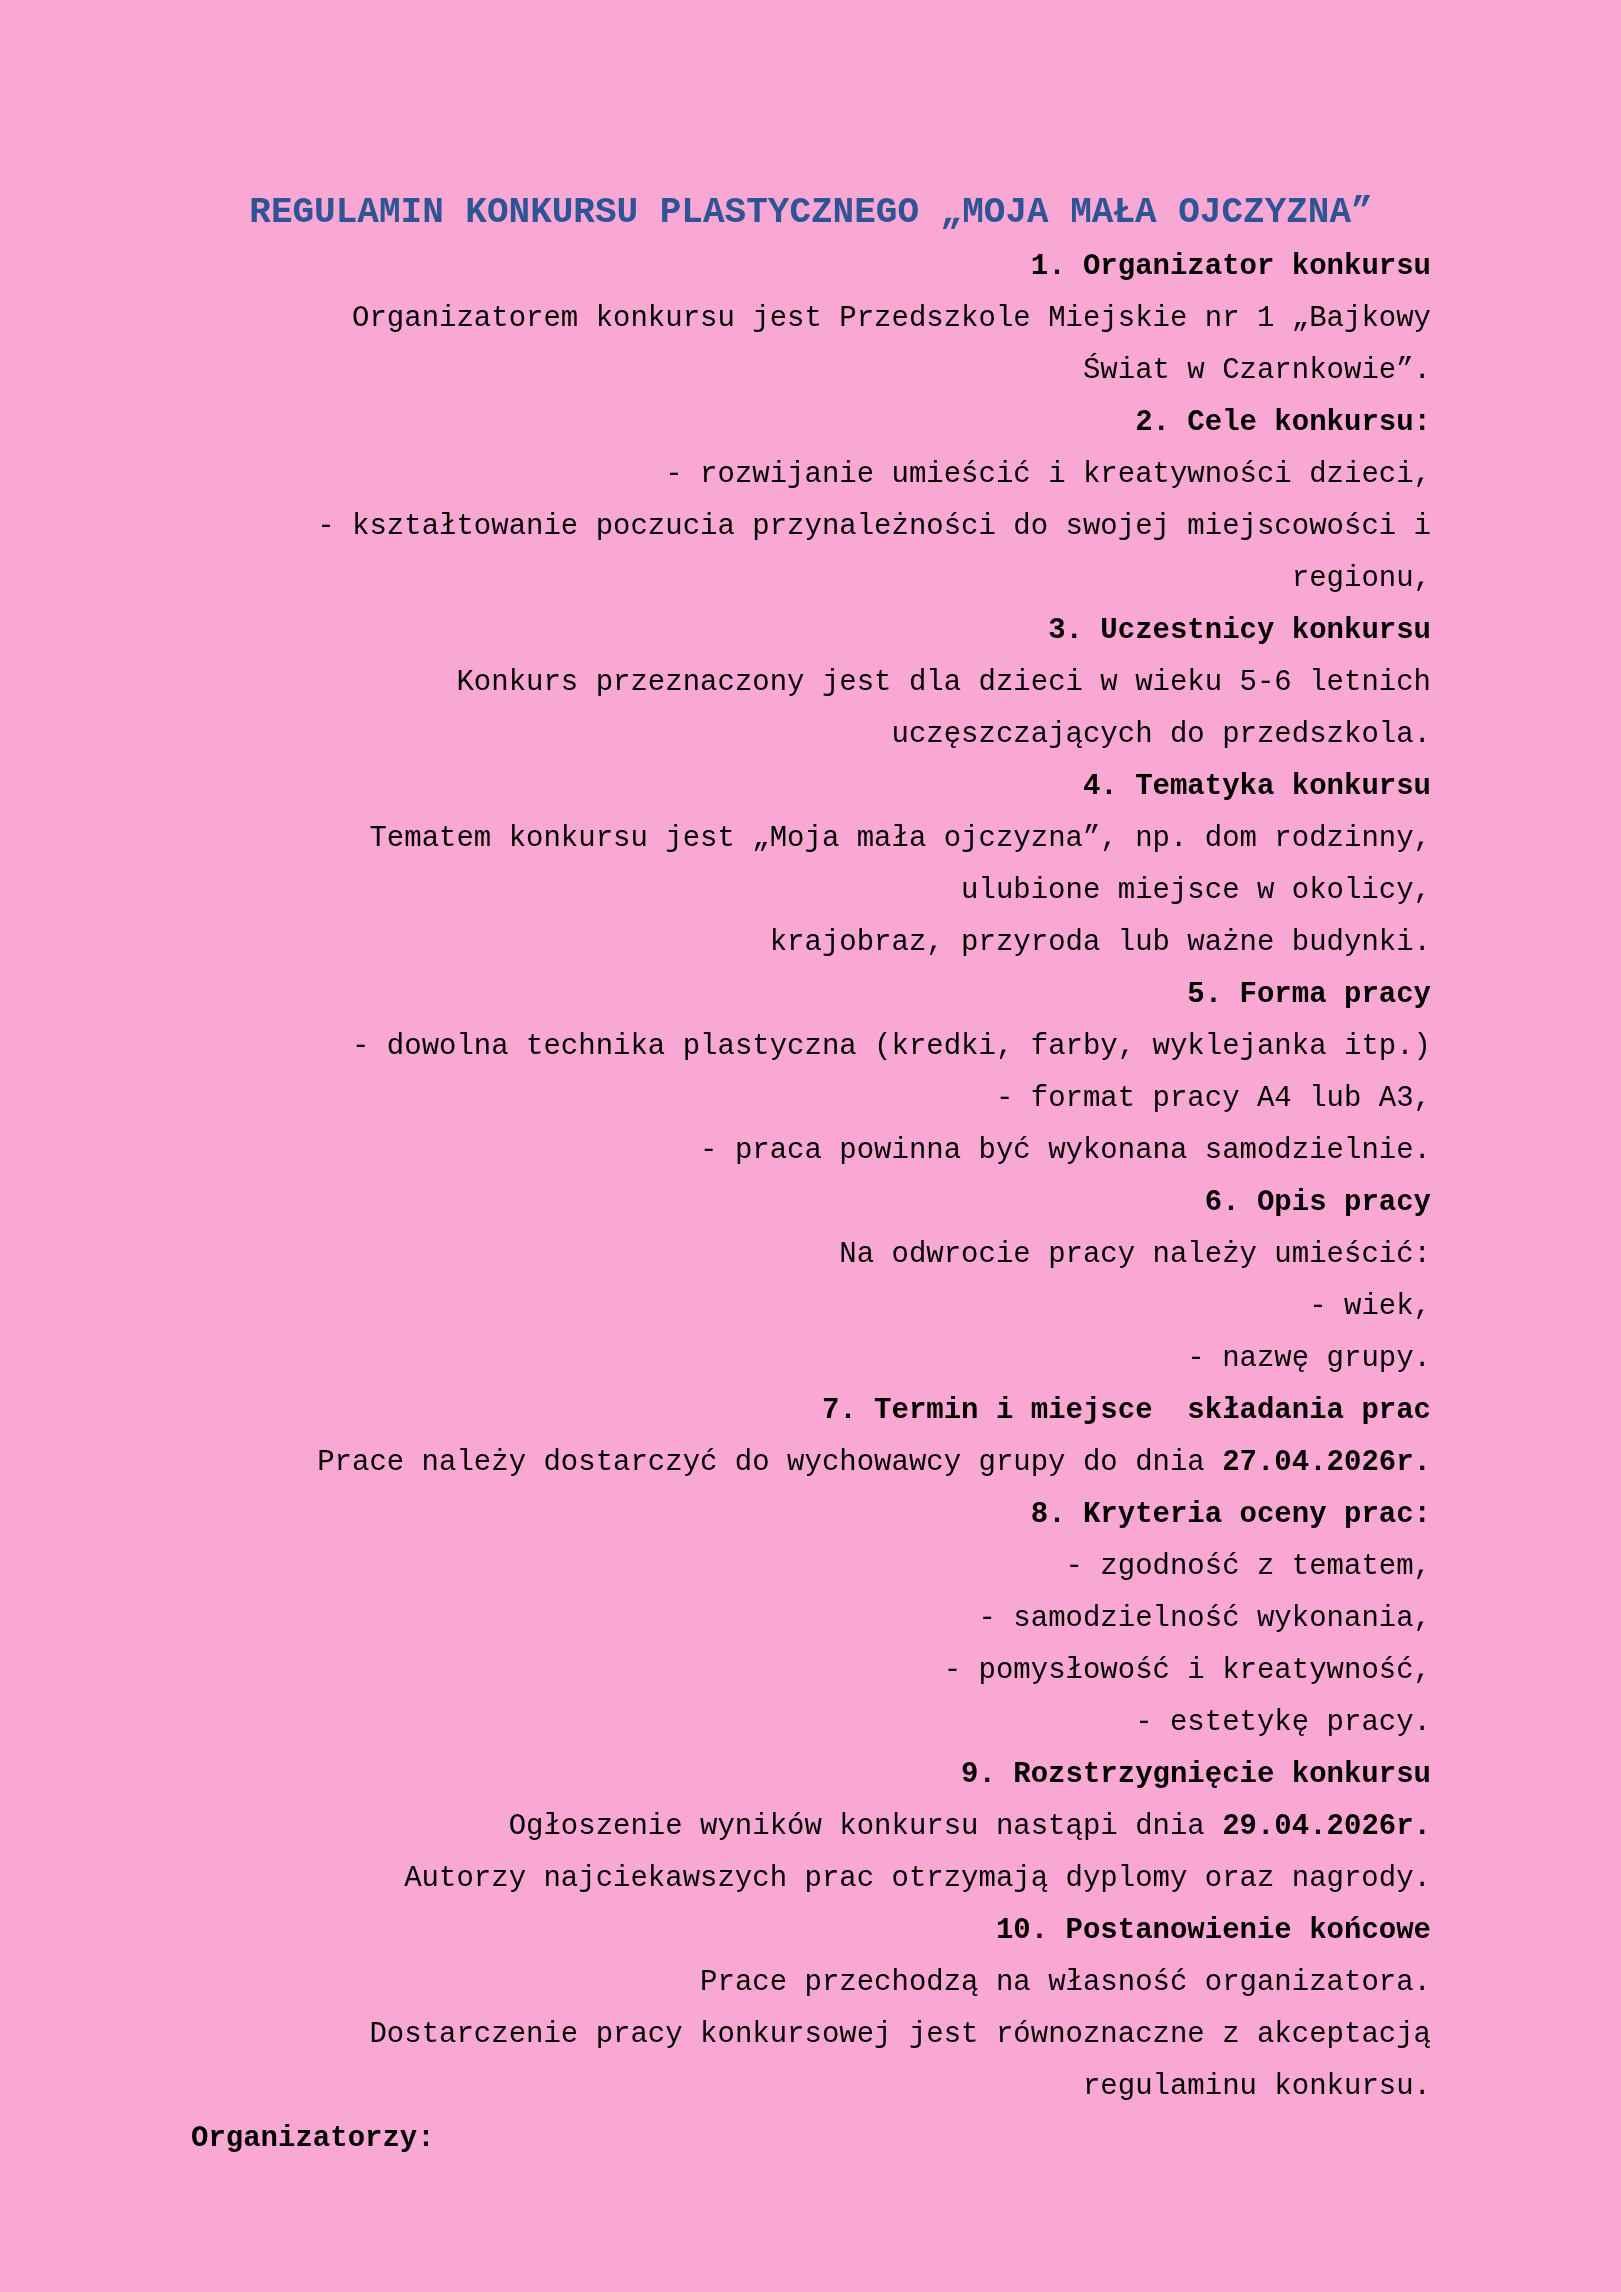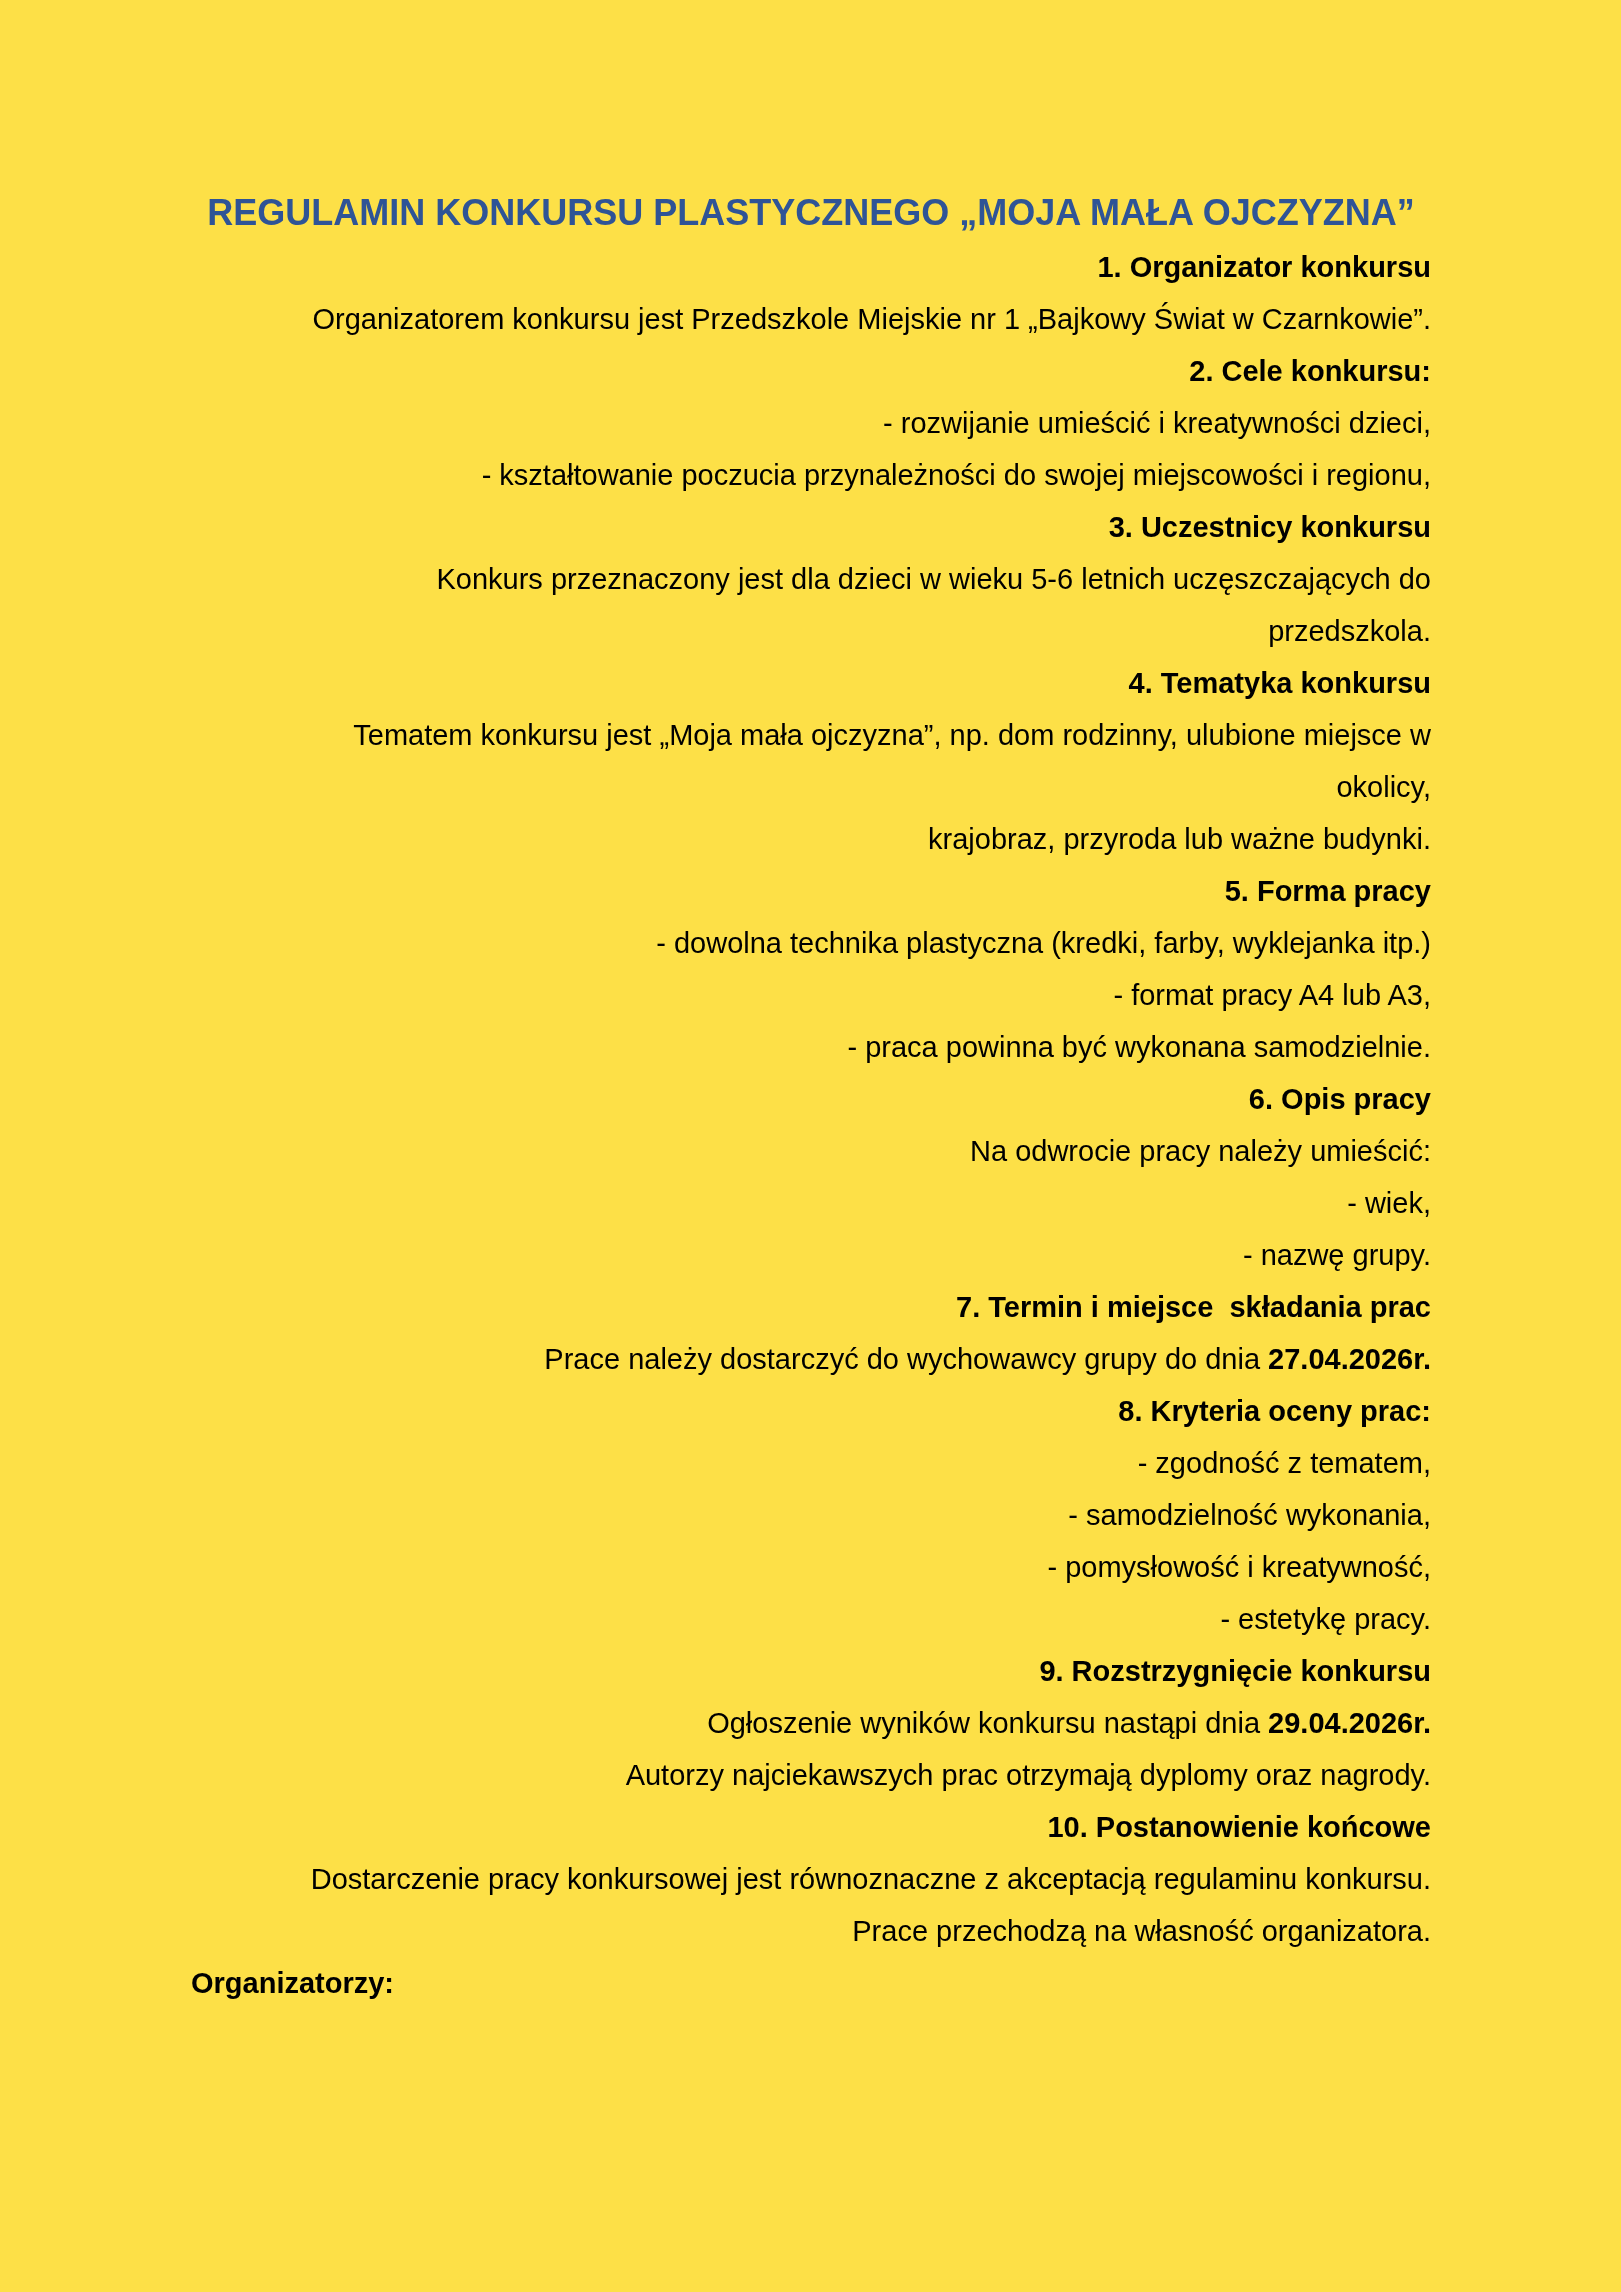--- a/index.html
+++ b/index.html
@@ -4,24 +4,24 @@
 <style>
   html, body {
     margin: 0;
     padding: 0;
     background: #ffffff;
   }
   .page {
     position: relative;
     width: 1621px;
     height: 2293px;
-    background: #fde047;
+    background: #f9a8d4;
     box-sizing: border-box;
     padding: 184px 190px 16px 191px;
-    font-family: Liberation Sans, sans-serif;
+    font-family: Liberation Mono, monospace;
     font-size: 29px;
     color: #000000;
     overflow: hidden;
   }
   .title {
     margin: 0;
     font-size: 36px;
     font-weight: bold;
     line-height: 57px;
     text-align: center;
@@ -93,22 +93,22 @@
         <div class="sec-line"><span class="text-part">- pomysłowość i kreatywność,</span></div>
         <div class="sec-line"><span class="text-part">- estetykę pracy.</span></div>
       </div>
       <div class="section">
         <div class="sec-heading">9. Rozstrzygnięcie konkursu</div>
         <div class="sec-line"><span class="text-part">Ogłoszenie wyników konkursu nastąpi dnia </span><span class="bold-part">29.04.2026r.</span></div>
         <div class="sec-line"><span class="text-part">Autorzy najciekawszych prac otrzymają dyplomy oraz nagrody.</span></div>
       </div>
       <div class="section">
         <div class="sec-heading">10. Postanowienie końcowe</div>
+        <div class="sec-line"><span class="text-part">Prace przechodzą na własność organizatora.</span></div>
         <div class="sec-line"><span class="text-part">Dostarczenie pracy konkursowej jest równoznaczne z akceptacją regulaminu konkursu.</span></div>
-        <div class="sec-line"><span class="text-part">Prace przechodzą na własność organizatora.</span></div>
       </div>
     </div>
 
   <div class="footer">
     <div class="footer-label">Organizatorzy:</div>
   </div>
 </div>
 
 
 </body></html>

